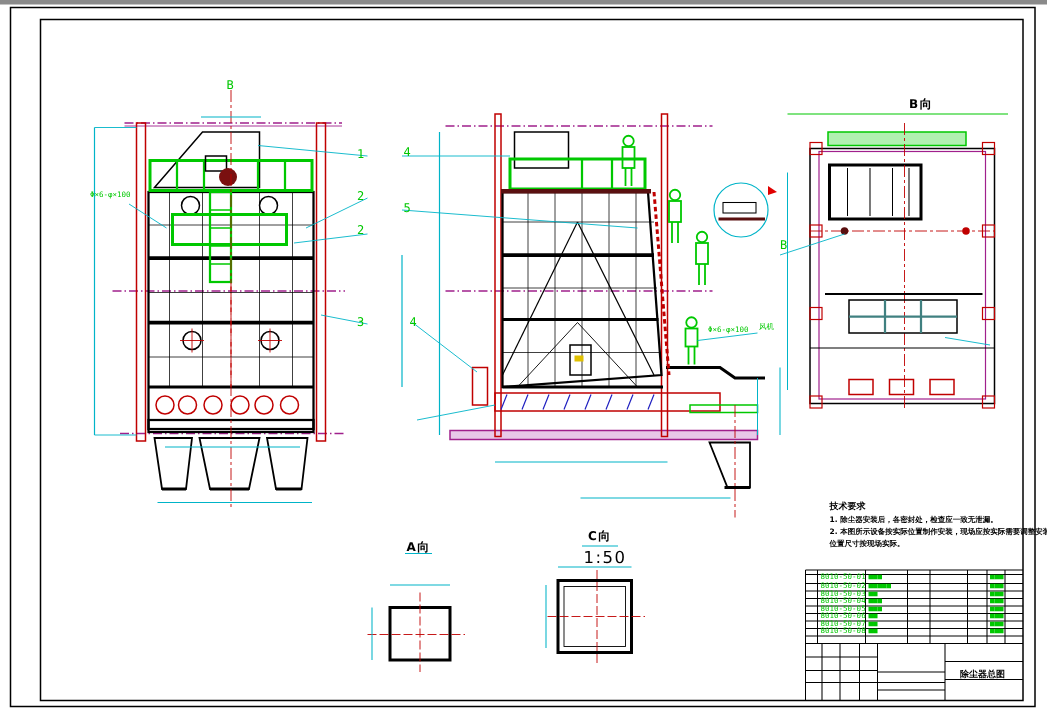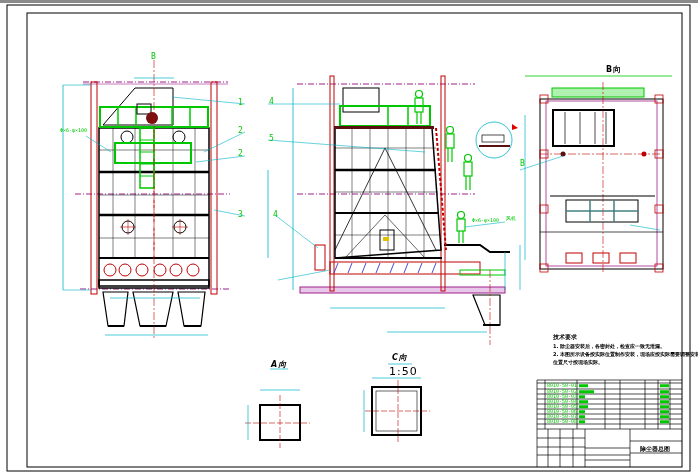--- a/index.html
+++ b/index.html
@@ -303,23 +303,23 @@
 
 <div class="lbl g" style="left:269px;top:98px;">4</div>
 <div class="lbl g" style="left:269px;top:135px;">5</div>
 <div class="lbl g" style="left:273px;top:211px;">4</div>
 <div class="lbl g" style="left:472px;top:218px;font-size:5px;">Φ×6-φ×100</div>
 <div class="lbl g" style="left:506px;top:216px;font-size:5px;">风机</div>
 
 <div class="title-lbl" style="left:590px;top:64px;font-size:8px;padding-left:16px;">B向</div>
 <div class="lbl g" style="left:520px;top:160px;">B</div>
 
-<div class="title-lbl" style="left:271px;top:359px;font-size:8px;font-style:italic;">A向</div>
-
-<div class="title-lbl" style="left:392px;top:352px;font-size:8px;font-style:italic;">C向</div>
+<div class="title-lbl" style="left:271px;top:359px;font-size:8px;">A向</div>
+
+<div class="title-lbl" style="left:392px;top:352px;font-size:8px;">C向</div>
 <div class="title-lbl" style="left:389px;top:365px;font-size:11px;font-weight:normal;">1:50</div>
 
 <div class="note" style="left:553px;top:333px;">技术要求</div>
 <div class="note" style="left:553px;top:343px;font-size:5px;">1. 除尘器安装后，各密封处，检查应一致无泄漏。</div>
 <div class="note" style="left:553px;top:351px;font-size:5px;">2. 本图所示设备按实际位置制作安装，现场应按实际需要调整安装</div>
 <div class="note" style="left:553px;top:359px;font-size:5px;">   位置尺寸按现场实际。</div>
 
 <div class="tb-cell" style="left:547px;top:383px;">8010-50-01</div>
 <div class="tb-cell" style="left:547px;top:389px;">8010-50-02</div>
 <div class="tb-cell" style="left:547px;top:394px;">8010-50-03</div>

